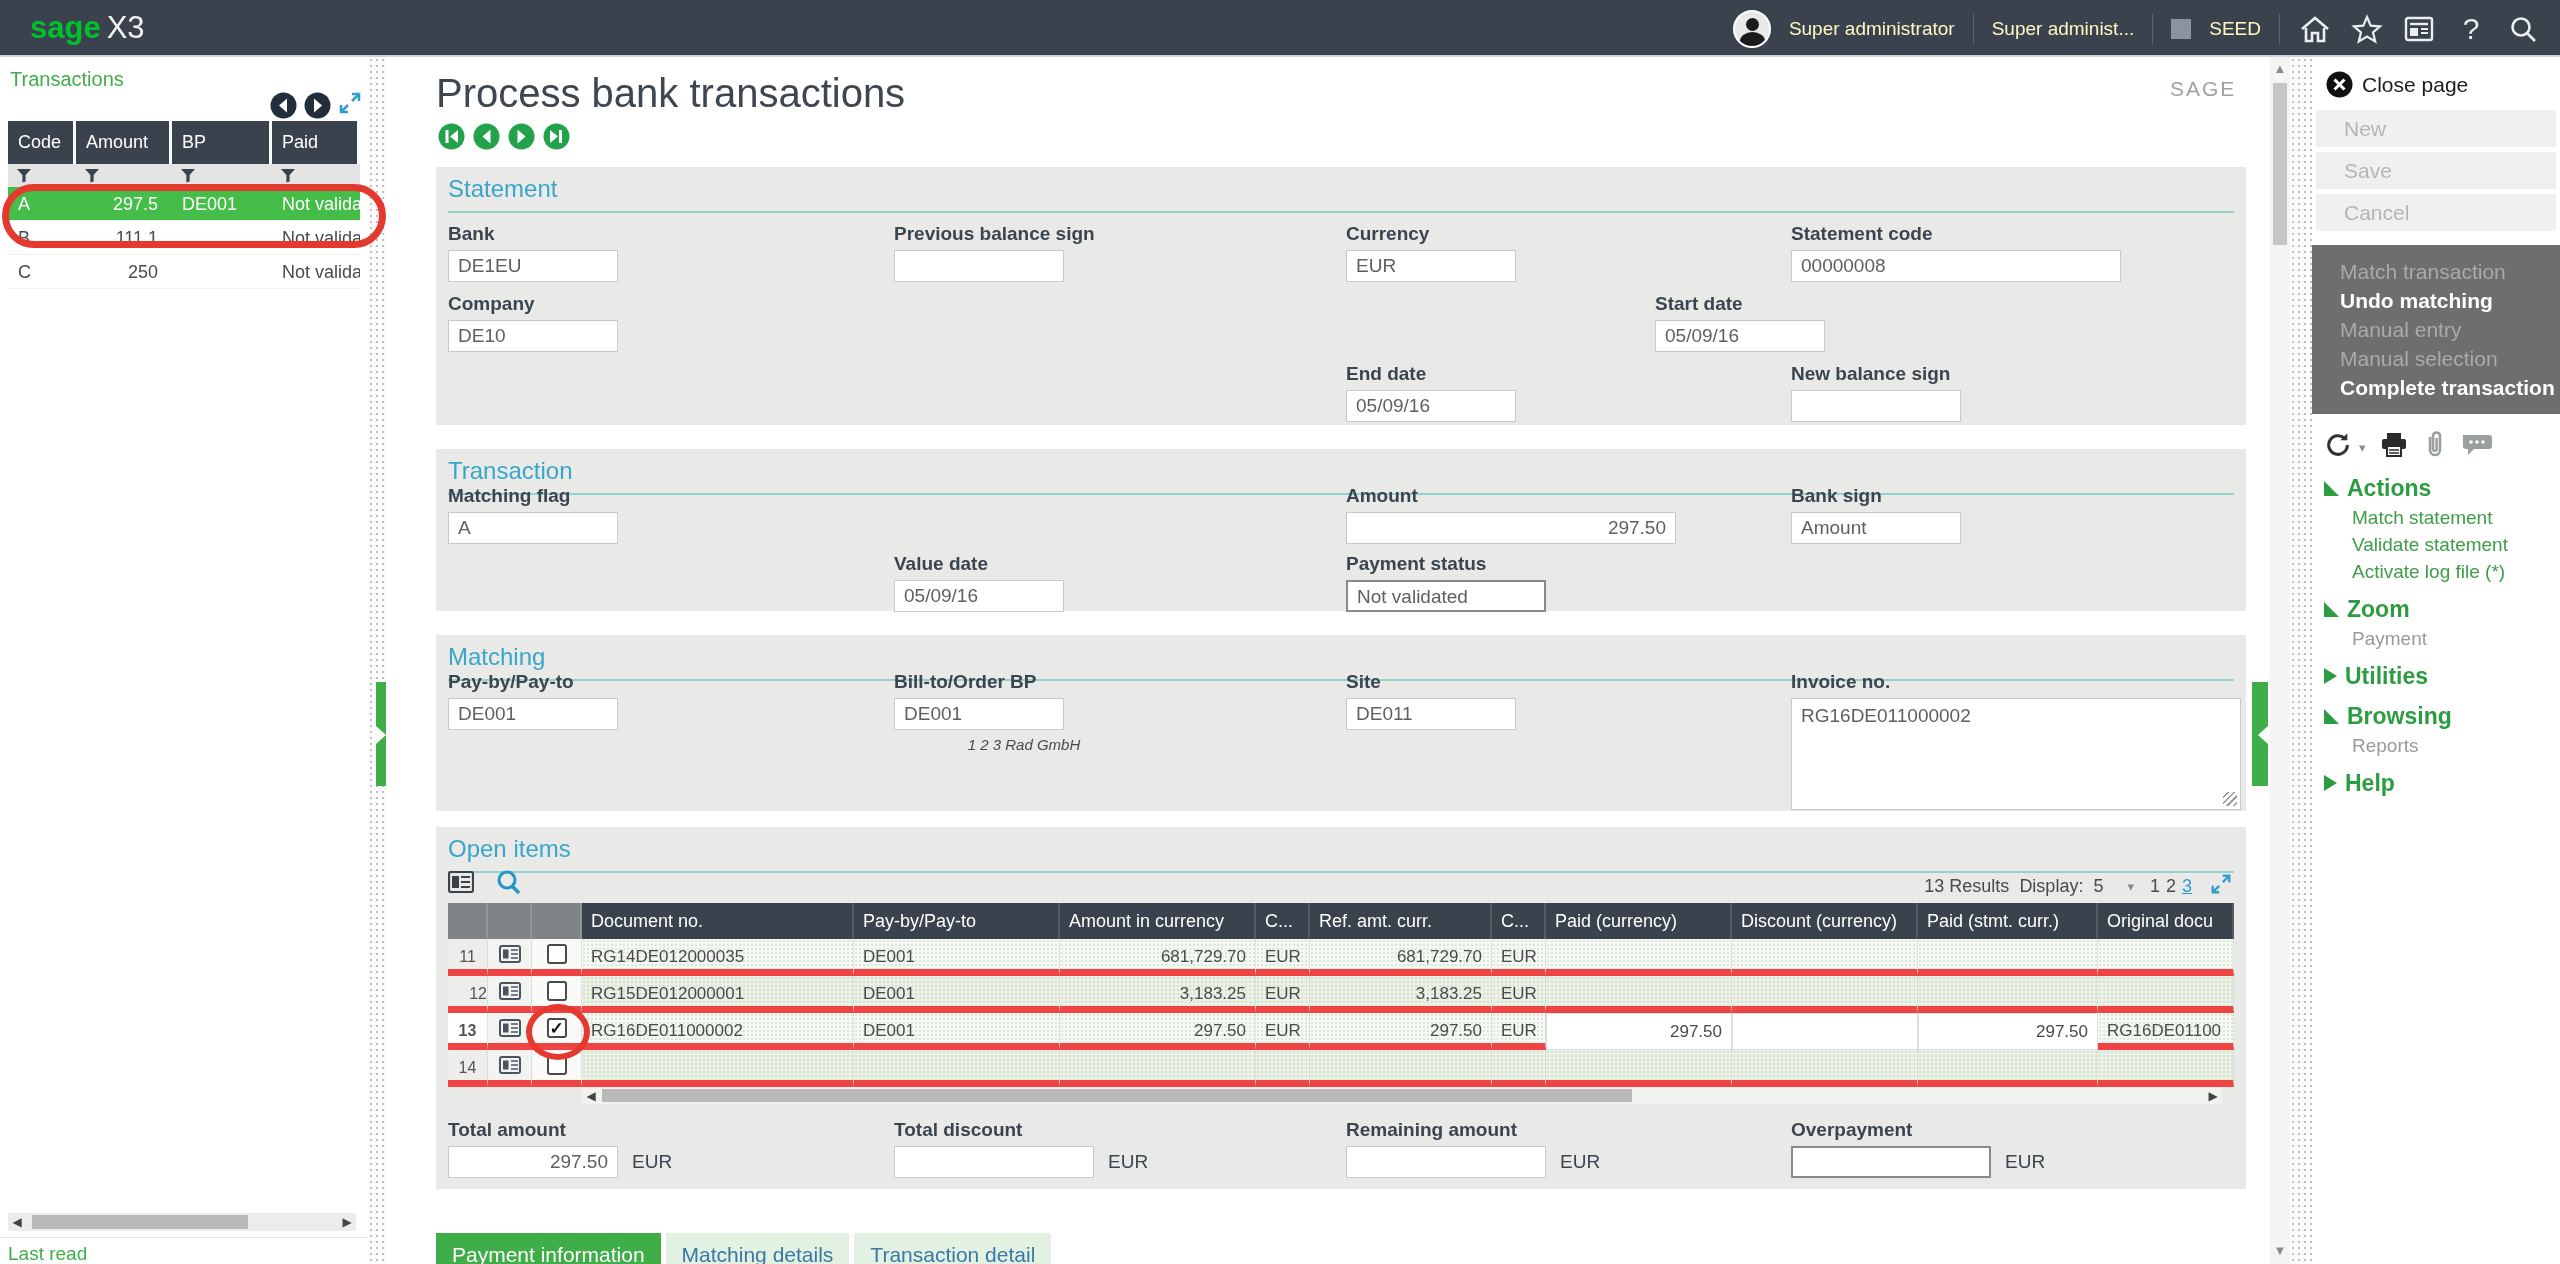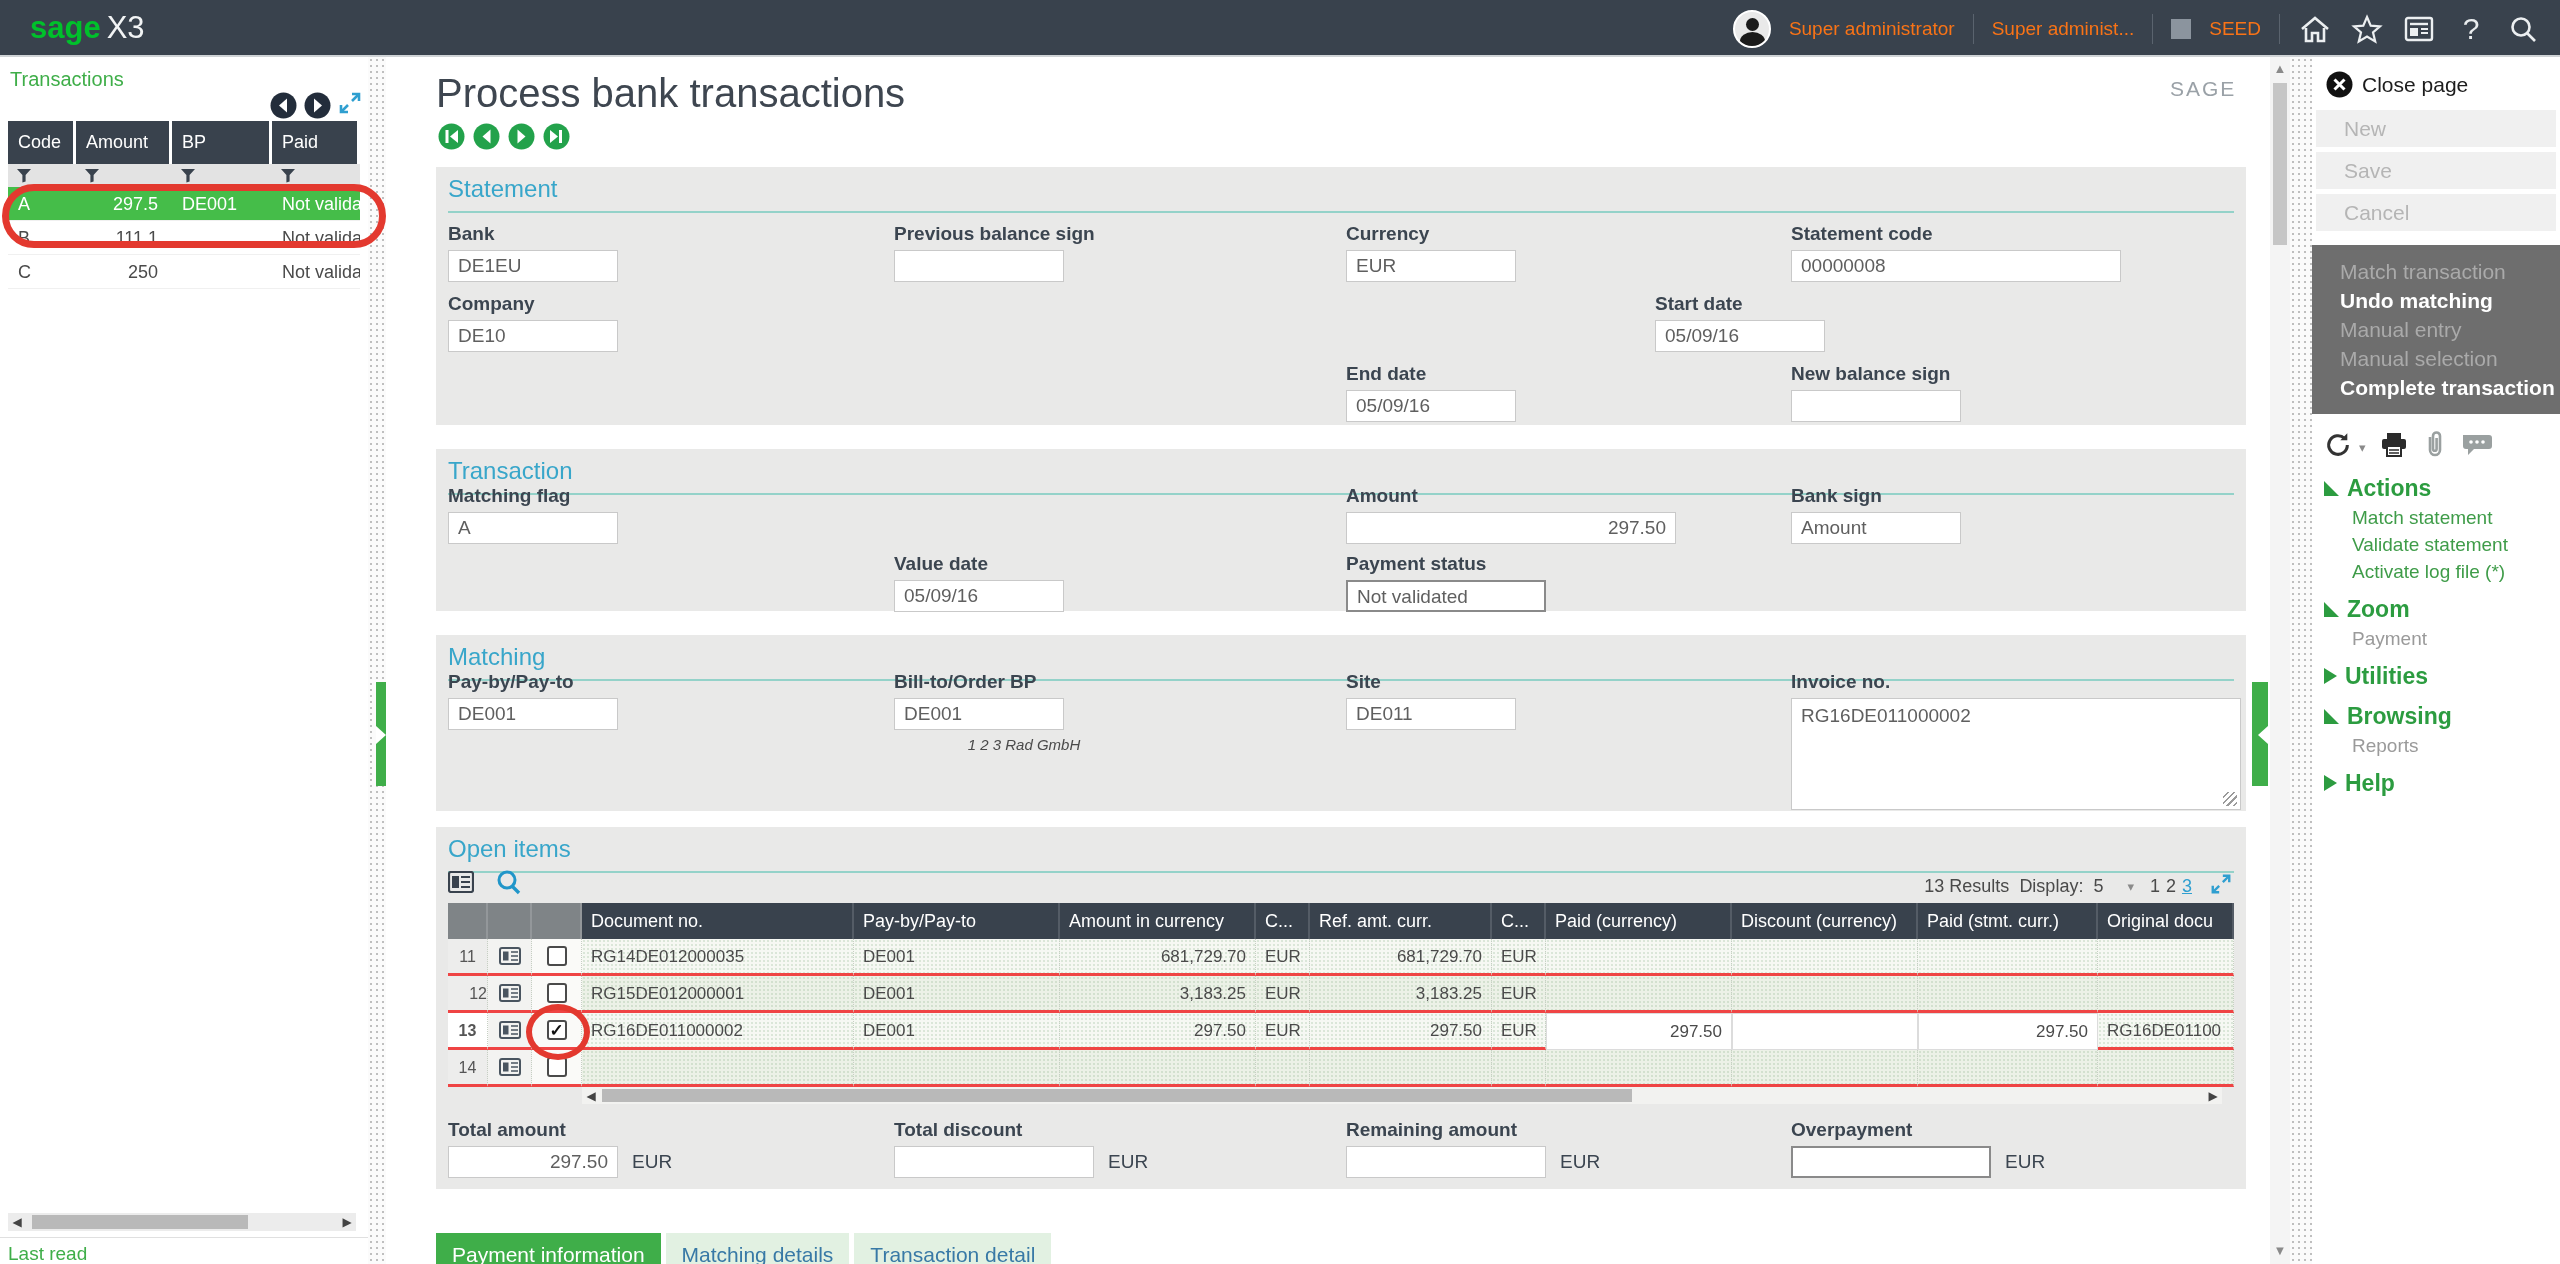--- a/index.html
+++ b/index.html
@@ -14,21 +14,21 @@
   .brand .sage { color:#00c12b; font-weight:bold; }
   .brand .x3 { color:#f2f4f5; margin-left:6px; font-weight:300; }
   #topbar-right { position:absolute; right:20px; top:0; height:57px; display:flex; align-items:center; gap:18px; }
   .tsep { width:1px; height:30px; background:#5a636e; }
   .avatar { width:38px; height:38px; border-radius:50%; background:#e9e9e9; border:2px solid #fff;
             position:relative; overflow:hidden; }
   .avatar::before { content:""; position:absolute; left:11px; top:6px; width:13px; height:13px;
                     border-radius:50%; background:#1b1b1b; }
   .avatar::after  { content:""; position:absolute; left:5px; top:20px; width:25px; height:18px;
                     border-radius:50% 50% 0 0; background:#1b1b1b; }
-  .tb-text { color:#f97316; font-size:19px; white-space:nowrap; }
+  .tb-text { color:#fef9c3; font-size:19px; white-space:nowrap; }
   .endpoint-sq { width:20px; height:20px; background:#8b949e; }
   .tb-ic { width:34px; height:34px; display:flex; align-items:center; justify-content:center; }
   .qmark { color:#e9ecee; font-size:30px; font-weight:300; }
 
   
   #left-panel { position:absolute; left:0; top:57px; width:368px; height:1207px; background:#fff; }
   #lp-title { position:absolute; left:10px; top:11px; font-size:20px; color:#3fae49; }
   #lp-nav { position:absolute; right:6px; top:34px; display:flex; align-items:center; gap:7px; }
   .navcirc { width:27px; height:27px; }
   #lp-table { position:absolute; left:8px; top:64px; width:352px; }
@@ -99,21 +99,21 @@
   .caret { color:#8a8a8a; font-size:13px; margin-left:14px; }
   .pgnum { color:#4a4a4a; margin-left:6px; }
   .pgnum.curpage { color:#2f9fd0; text-decoration:underline; }
   #oi-table { position:absolute; left:12px; top:76px; width:1786px; }
   #oi-head { display:flex; height:36px; }
   .ohc { color:#fff; font-size:18px; line-height:36px; padding-left:9px; background:#39424d;
          border-right:2px solid #545c66; overflow:hidden; white-space:nowrap; }
   .ohc.util { background:#7f8487; border-right:2px solid #93979a; }
   .oirow { display:flex; height:37px; }
   .oc { font-size:17px; color:#4a4a4a; line-height:36px; padding:0 9px; overflow:hidden;
-        white-space:nowrap; border-right:1px dotted #c6cfc3; border-bottom:3px solid #ef4444; }
+        white-space:nowrap; border-right:1px dotted #c6cfc3; border-bottom:7px solid #ef4444; }
   .oc.r { text-align:right; }
   .oc.tx1 { background-color:#f6f8f3; background-image:radial-gradient(rgba(120,165,120,.22) 1px, transparent 1.2px); background-size:4px 4px; }
   .oc.tx2 { background-color:#ecf1e7; background-image:radial-gradient(rgba(120,165,120,.22) 1px, transparent 1.2px); background-size:4px 4px; }
   .oc.white { background:#fff; border:1px solid #dcdcdc; }
   .oc.rownum { background:#ededec; color:#555; text-align:center; padding:0; font-size:16px; }
   .oc.iconc { background:#f3f3f1; display:flex; align-items:center; justify-content:center; padding:0; }
   .oc.checkc { background:#fafaf8; display:flex; align-items:center; justify-content:center; padding:0; }
   .cb { width:20px; height:20px; border:2px solid #4a4a4a; border-radius:3px; background:#fff;
         font-size:17px; line-height:17px; text-align:center; color:#111; font-weight:bold; }
   #oi-hscroll { position:absolute; left:146px; top:260px; width:1640px; height:17px; background:#f2f2f0;

